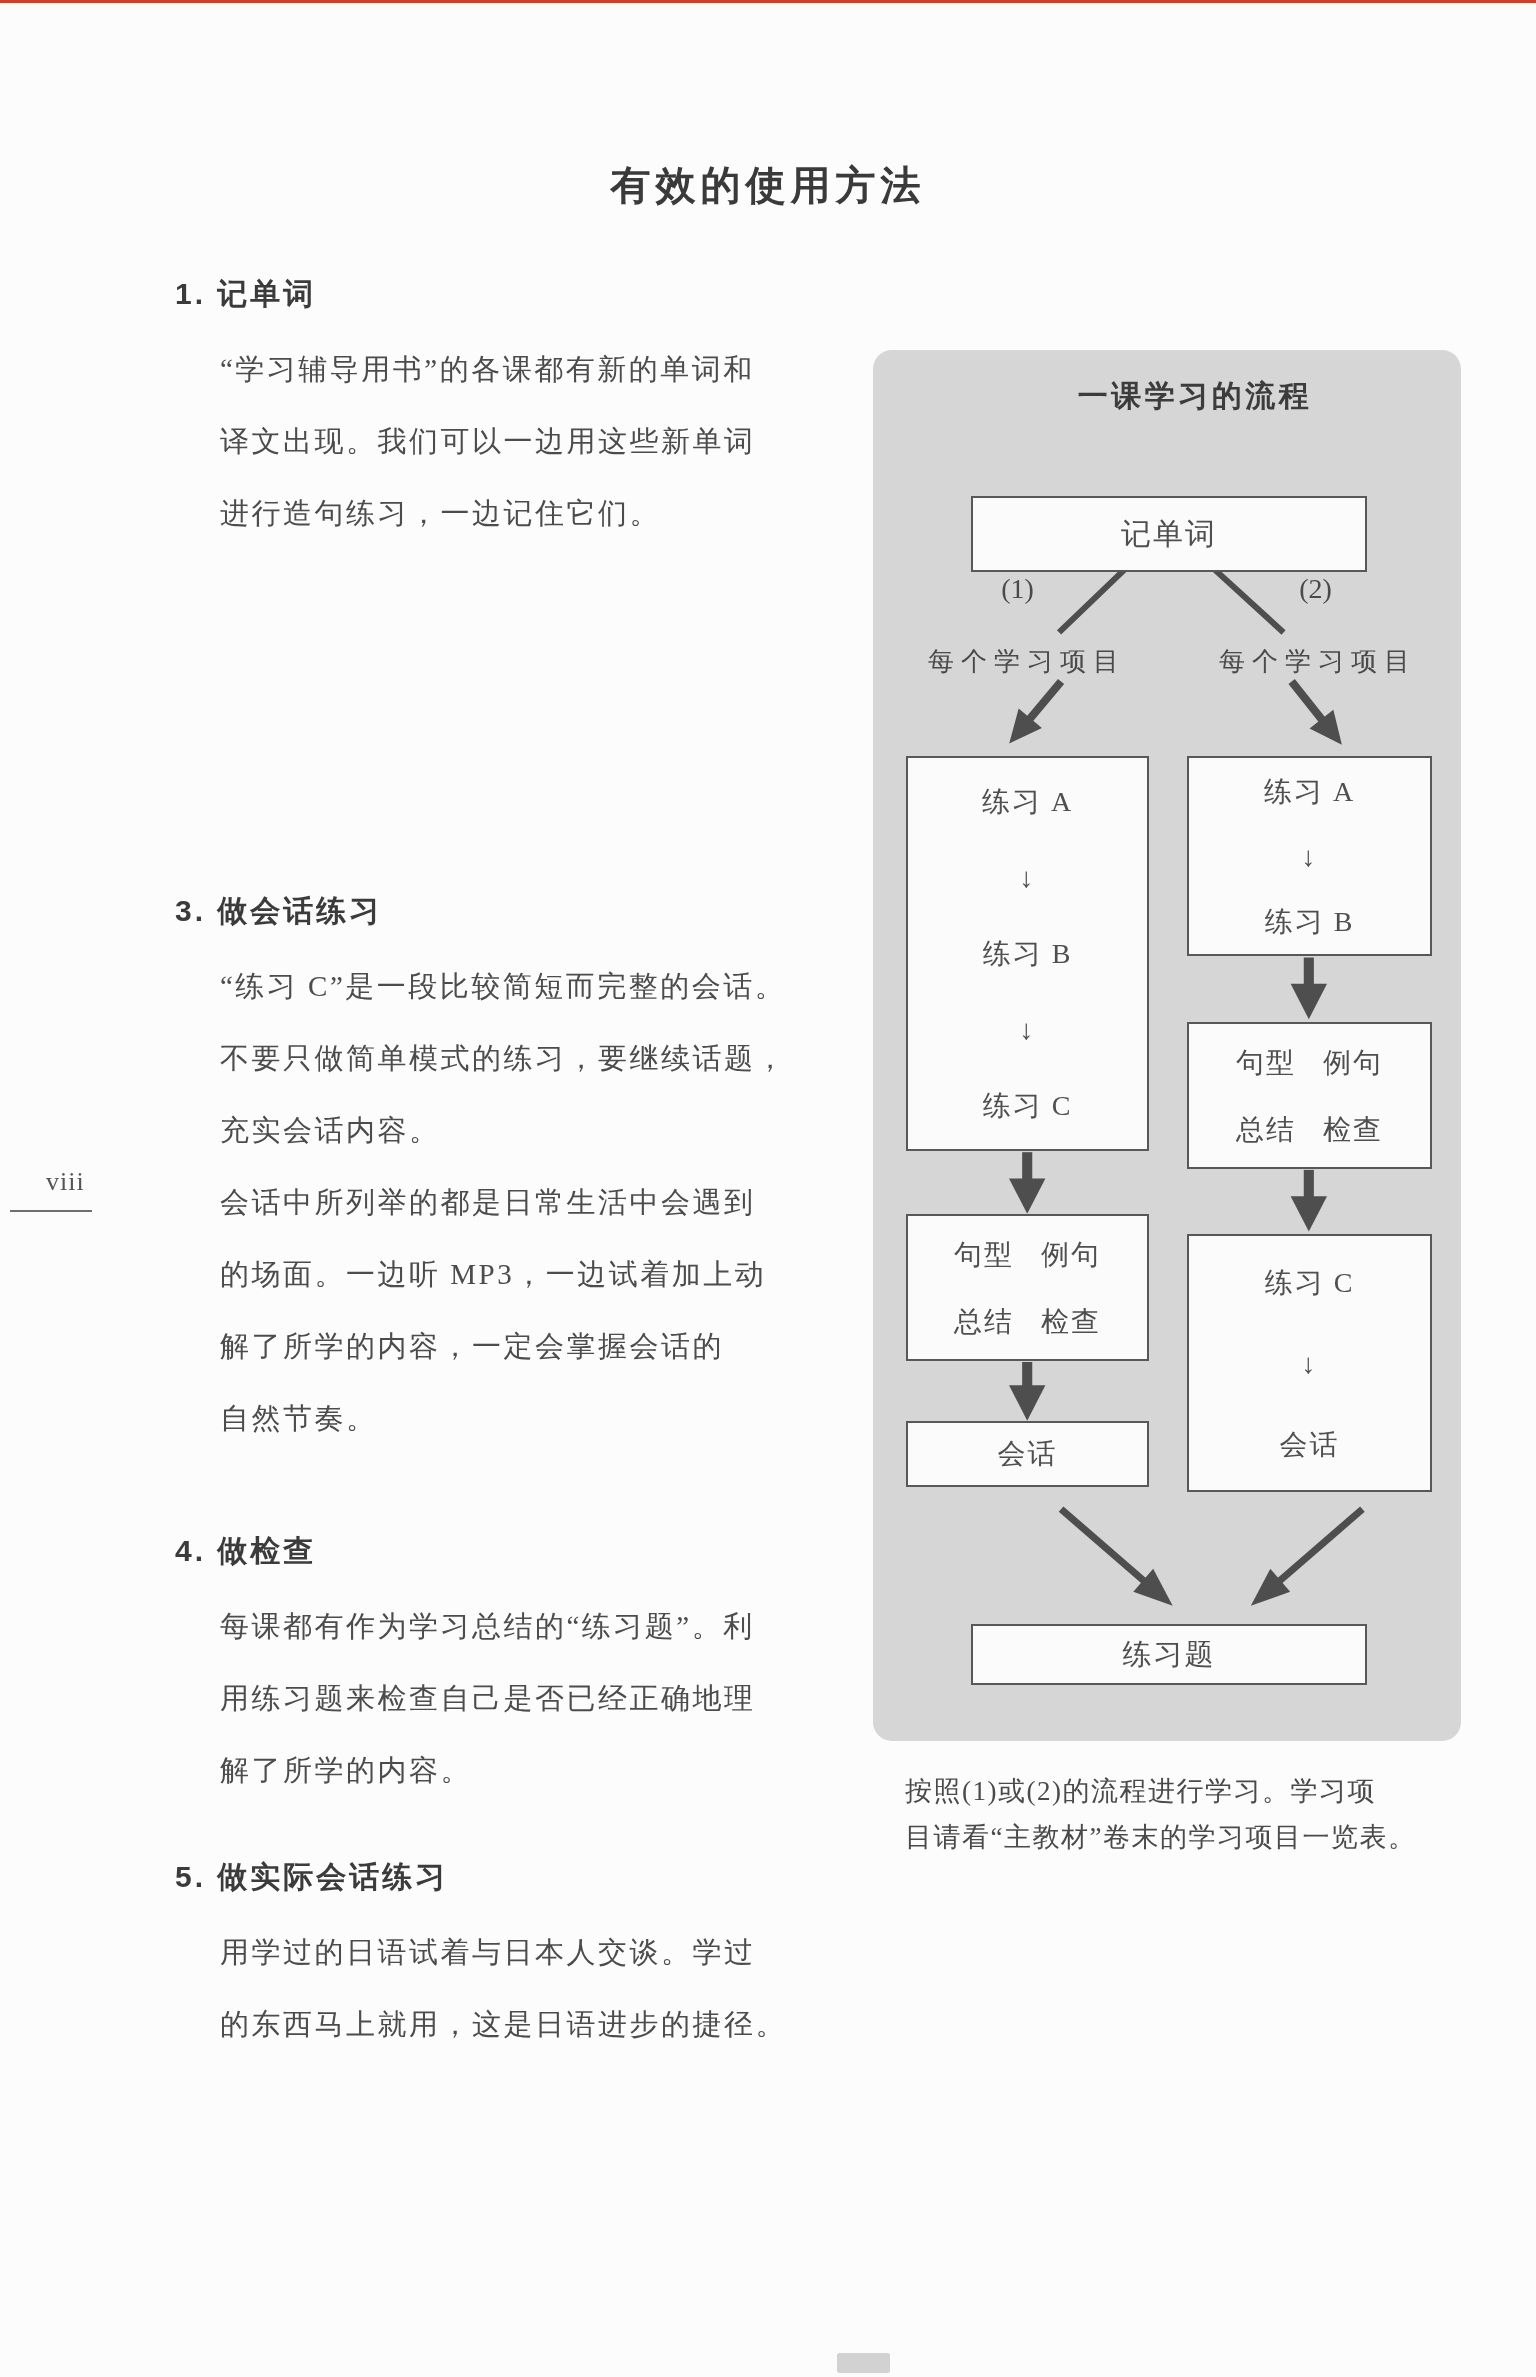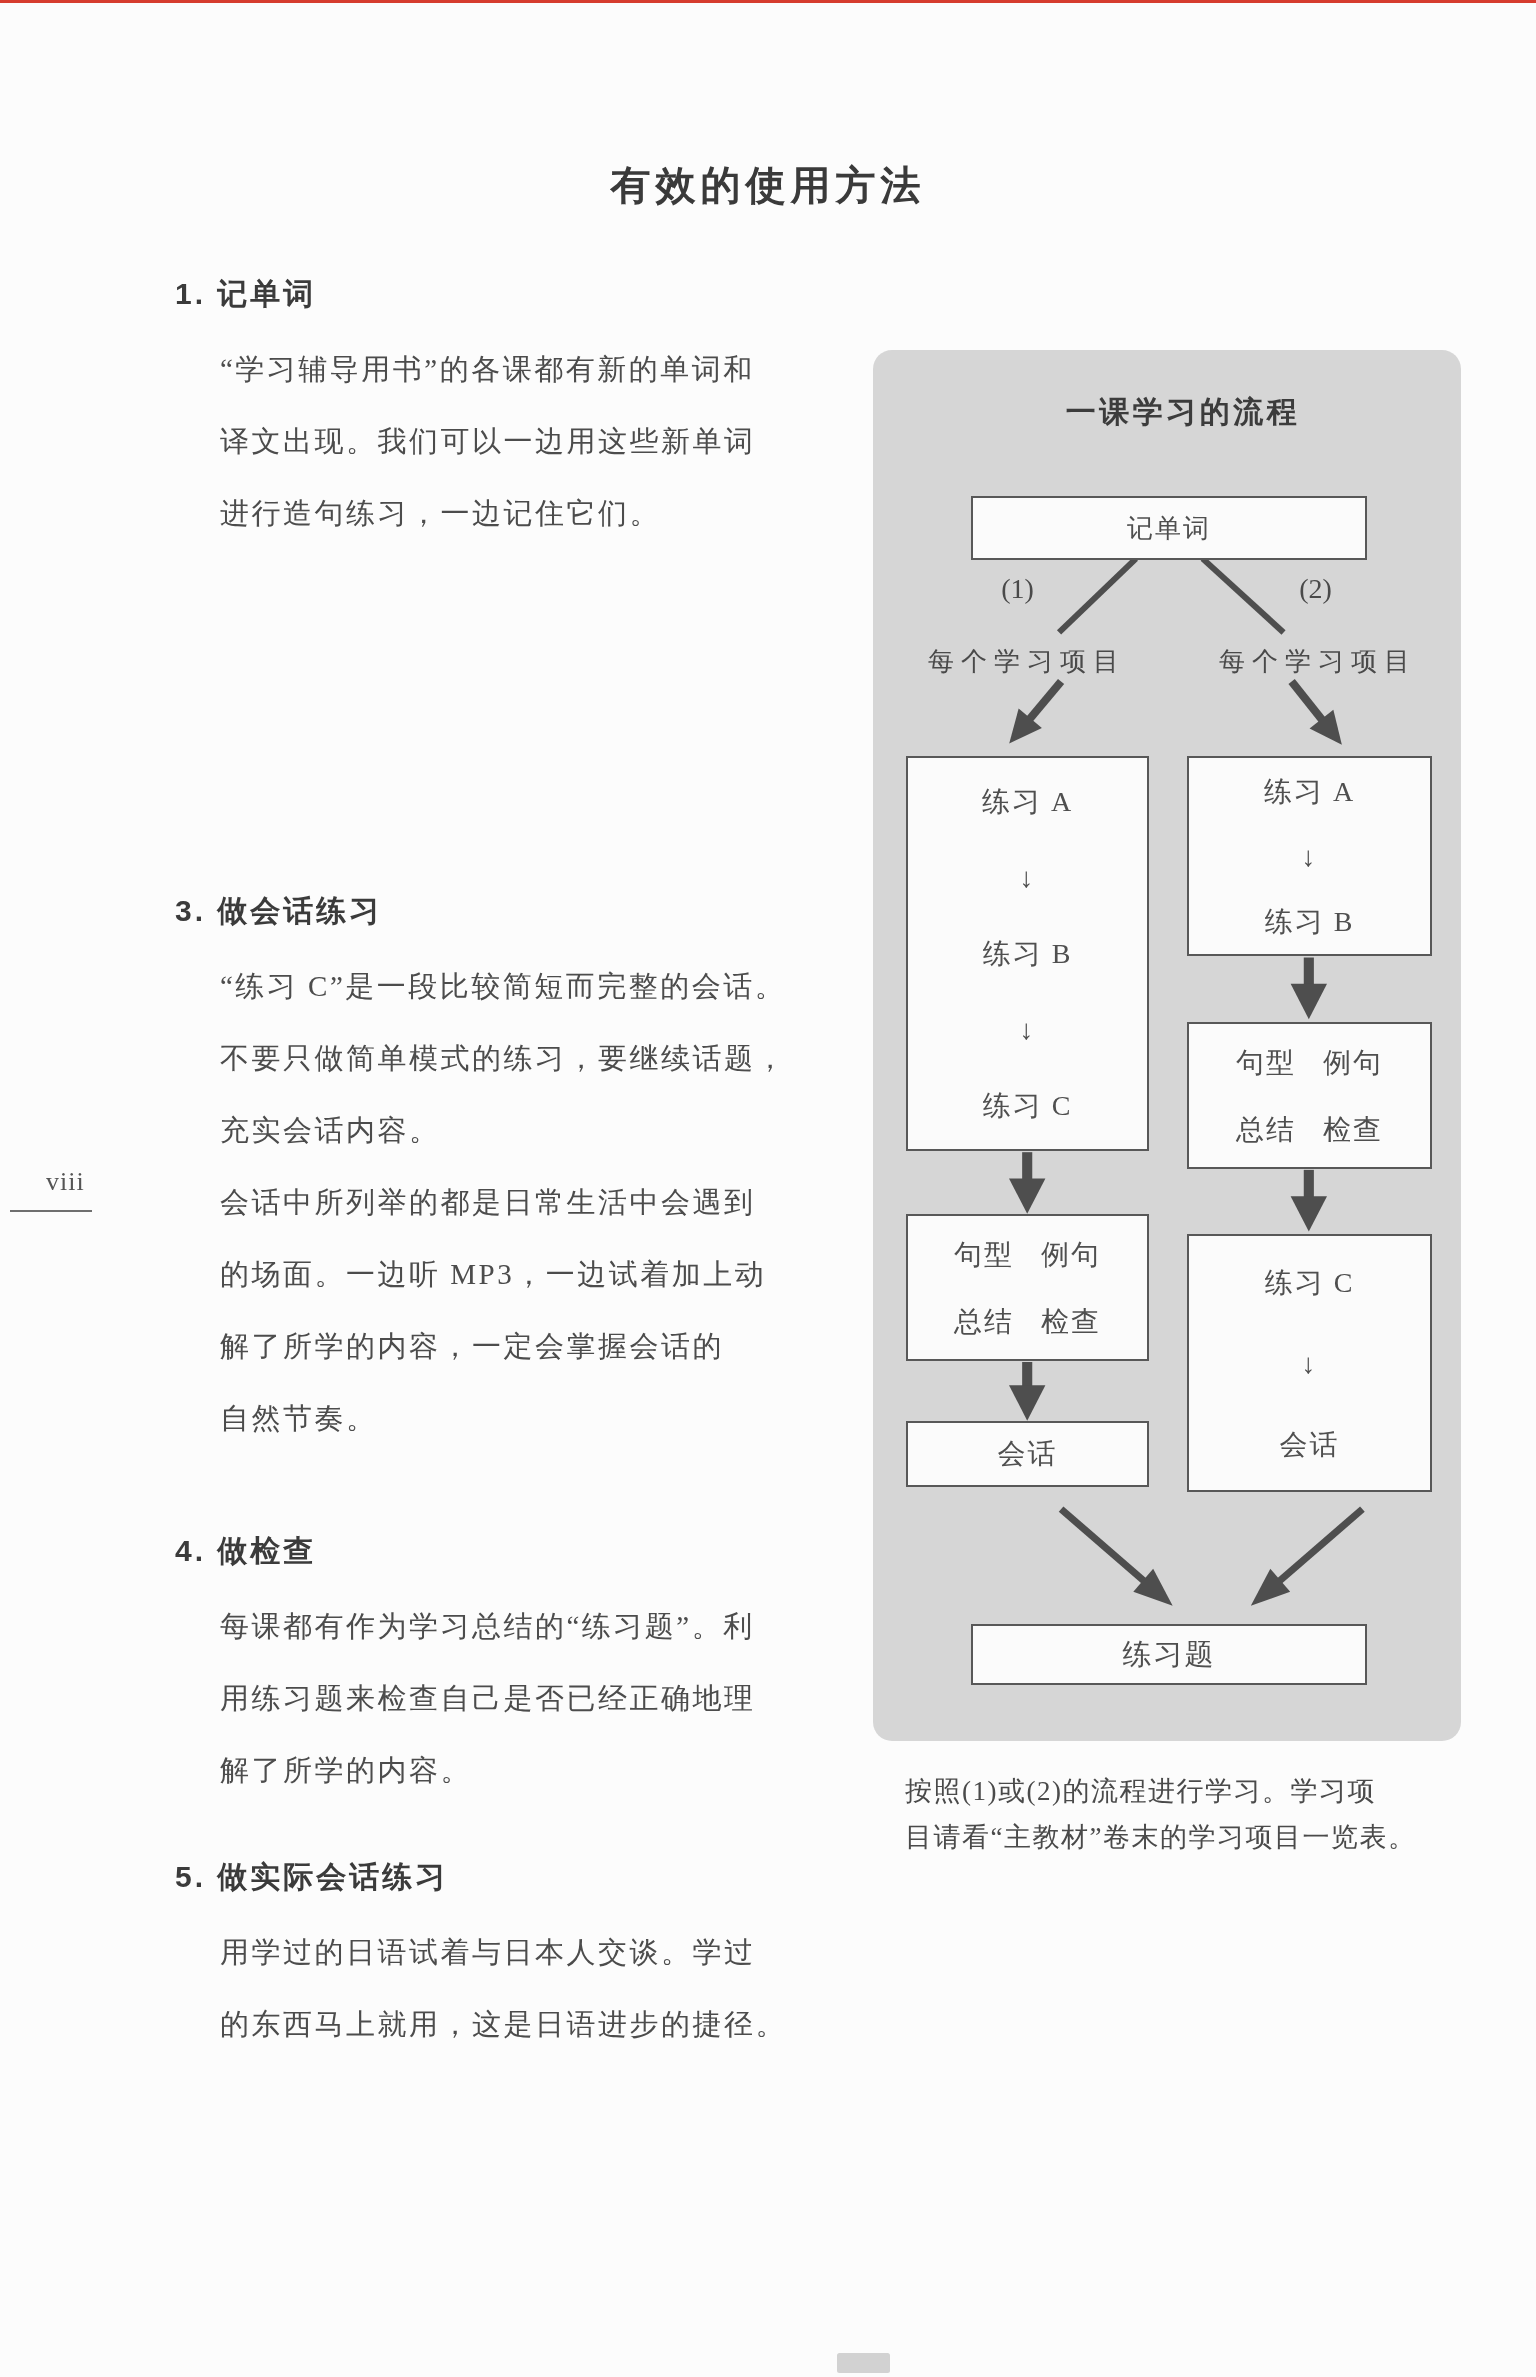--- a/index.html
+++ b/index.html
@@ -48,35 +48,35 @@
   .pageno-rule{
     position:absolute;left:10px;top:1210px;width:82px;height:2px;
     background:#6f6f6f;
   }
 
   .panel{
     position:absolute;left:873px;top:350px;width:588px;height:1391px;
     background:#d6d6d6;border-radius:19px;
   }
   .panel-title{
-    position:absolute;left:0;top:26px;width:100%;margin:16px;
+    position:absolute;left:0;top:26px;width:100%;margin:0;
     text-align:center;
     font-family:"Liberation Sans","DejaVu Sans",sans-serif;
-    font-weight:bold;font-size:30px;letter-spacing:3.5px;color:#3c3c3c;
+    font-weight:bold;font-size:30px;letter-spacing:3.5px;color:#3c3c3c;padding-left:28px;
   }
   .flow-svg{position:absolute;left:0;top:0;width:588px;height:1391px;}
   .fbox{
     position:absolute;
     background:#fbfbfb;border:2px solid #585858;
     display:flex;align-items:center;justify-content:center;
     text-align:center;white-space:pre;
     font-size:28px;letter-spacing:2px;color:#4f4f4f;
     box-sizing:border-box;
   }
-  #box-start{left:98px;top:146px;width:396px;height:64px;font-size:26px;}
+  #box-start{left:98px;top:146px;width:396px;height:76px;font-size:30px;}
   #box-l1{left:33px;top:406px;width:243px;height:395px;line-height:76px;}
   #box-l2{left:33px;top:864px;width:243px;height:147px;line-height:67px;}
   #box-l3{left:33px;top:1071px;width:243px;height:66px;}
   #box-r1{left:314px;top:406px;width:245px;height:200px;line-height:65px;}
   #box-r2{left:314px;top:672px;width:245px;height:147px;line-height:67px;}
   #box-r3{left:314px;top:884px;width:245px;height:258px;line-height:81px;}
   #box-end{left:98px;top:1274px;width:396px;height:61px;font-size:29px;}
 
   .branch-label{
     position:absolute;width:71px;text-align:center;

